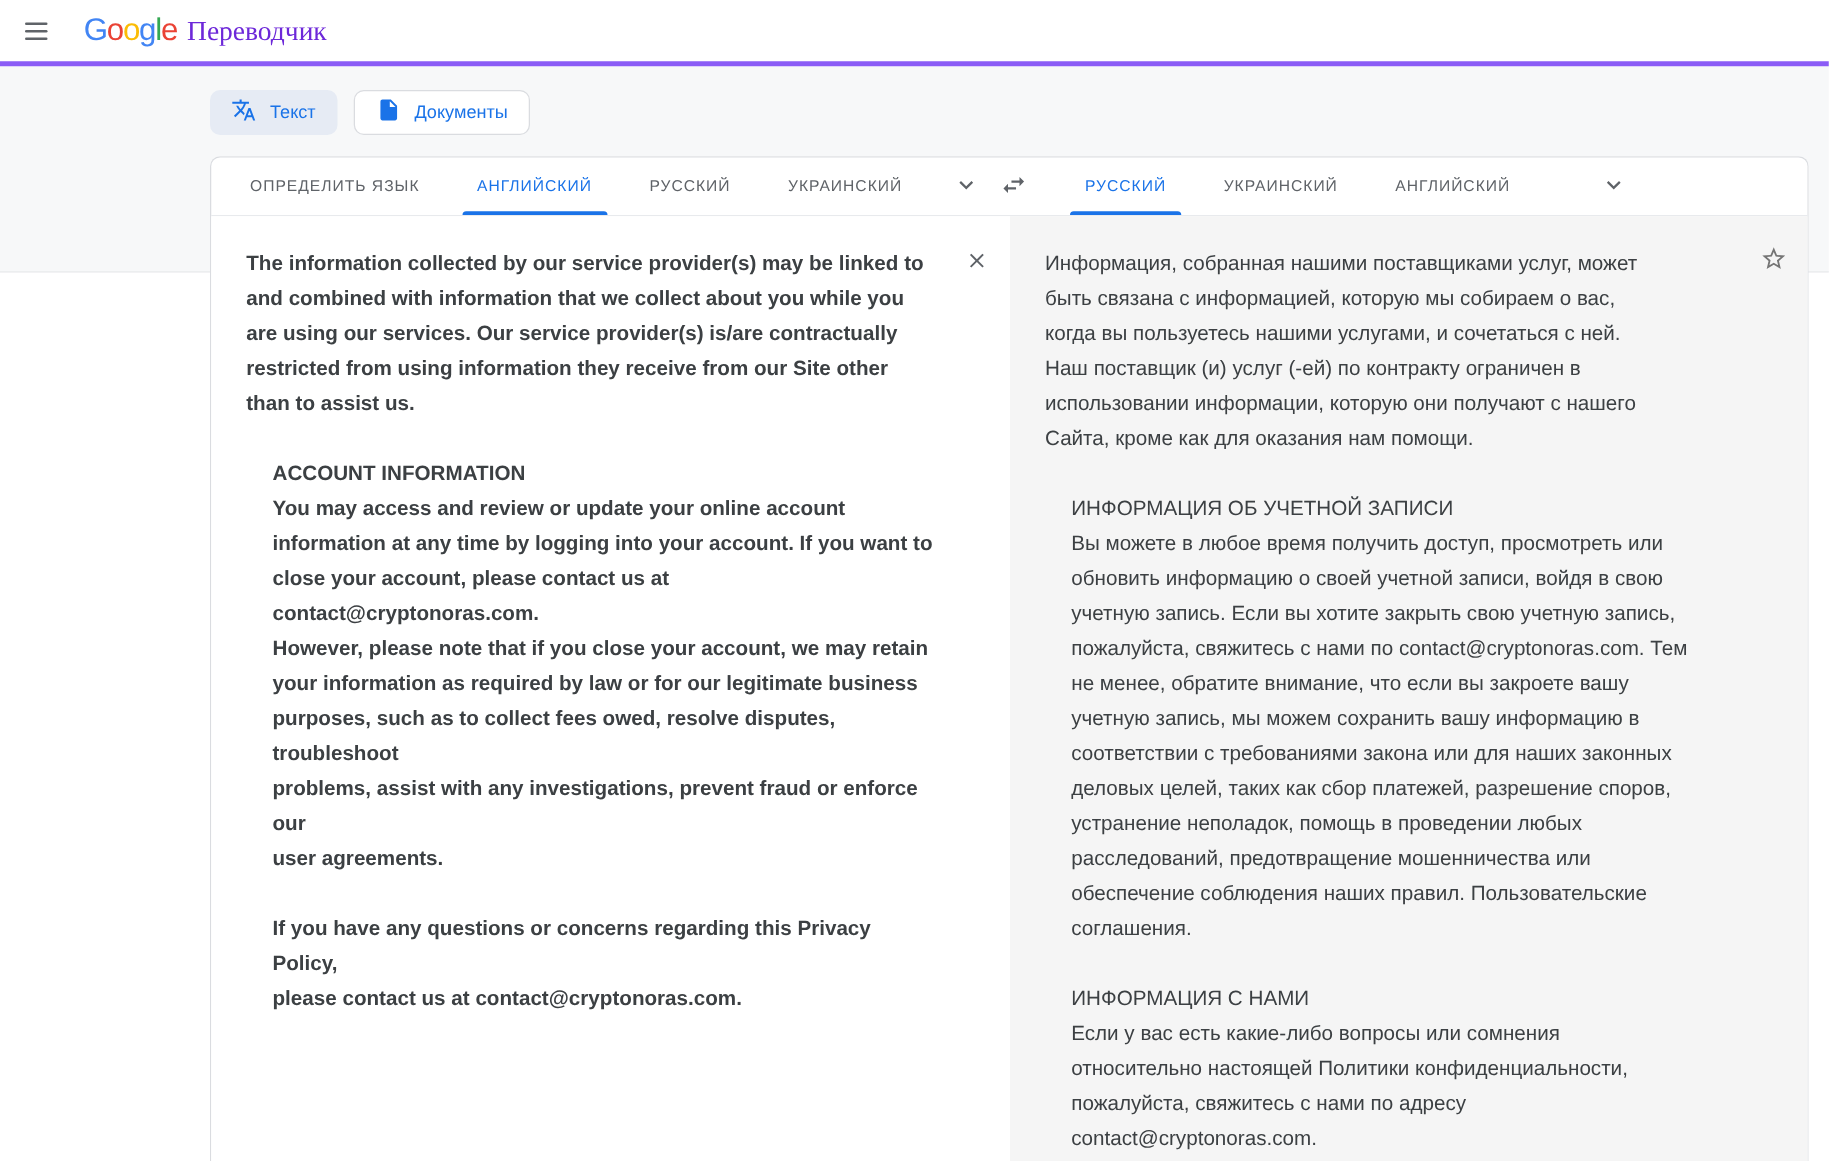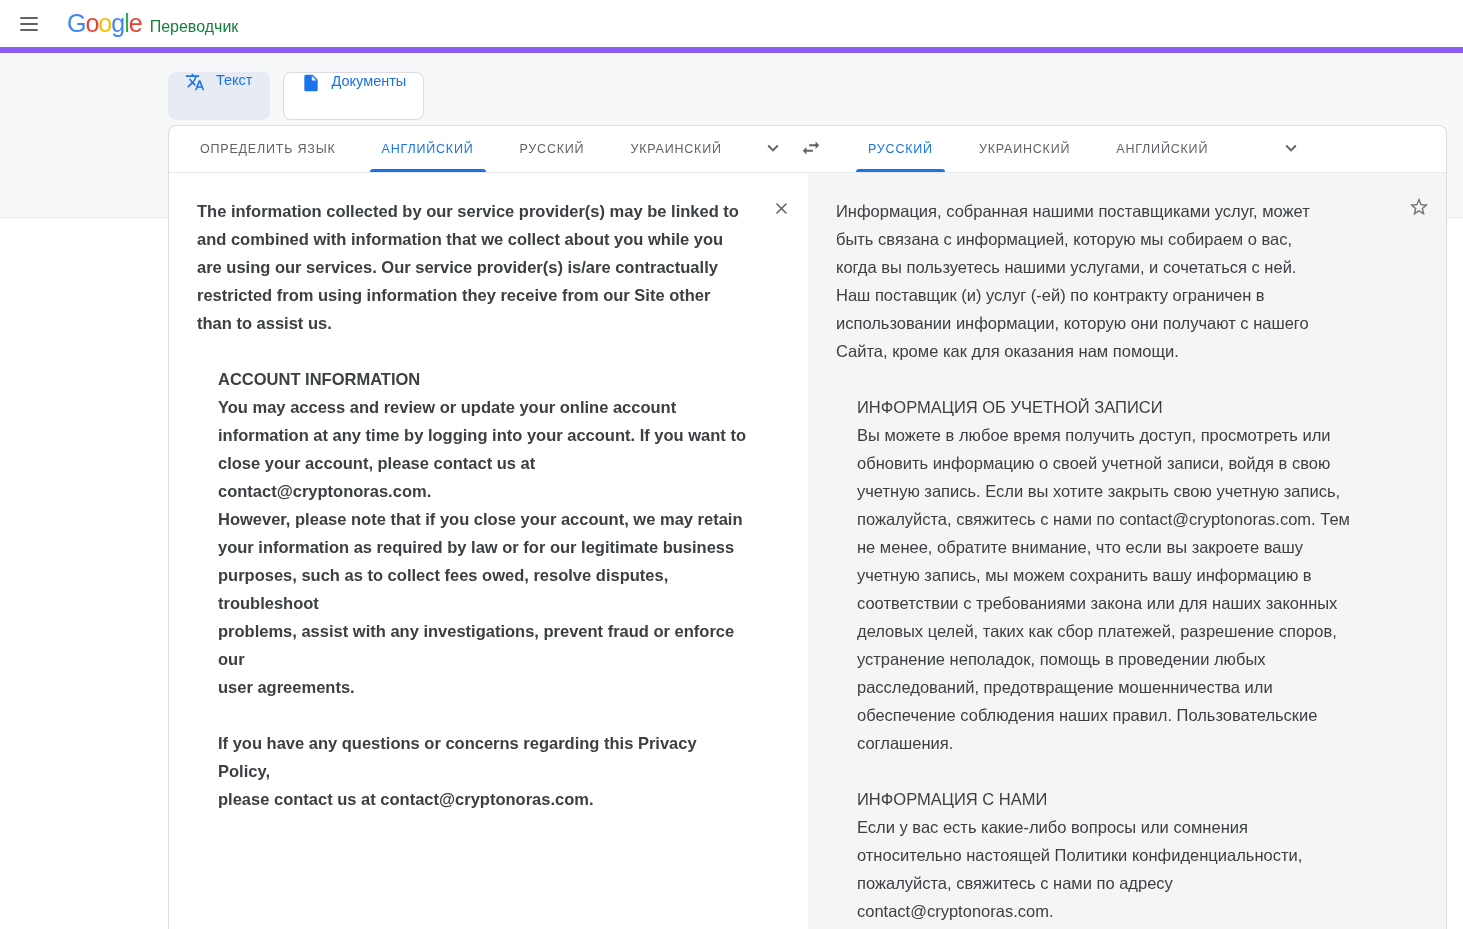--- a/index.html
+++ b/index.html
@@ -5,42 +5,42 @@
   * { margin:0; padding:0; box-sizing:border-box; }
   html,body { width:1463px; height:929px; }
   body {
     position:relative; overflow:hidden; background:#ffffff;
     font-family:"Liberation Sans", sans-serif; color:#3c4043;
   }
 
   
   .app-header {
     position:absolute; top:0; left:0; right:0; height:53px;
-    background:#fff; border-bottom:6px solid #8b5cf6;
+    background:#fff; border-bottom:4px solid #8b5cf6;
     display:flex; align-items:center; padding-left:9px; z-index:10;
   }
   .menu-btn { width:40px; height:40px; display:flex; flex-direction:column;
     justify-content:center; align-items:center; gap:4px; cursor:pointer; border:none; background:transparent; }
   .menu-btn span { display:block; width:18px; height:2px; background:#5f6368; border-radius:1px; }
   .logo-link { display:flex; align-items:baseline; margin-left:18px; text-decoration:none; }
   .logo-word { font-size:25px; font-weight:500; letter-spacing:-1px; }
   .g-blue  { color:#4285F4; } .g-red { color:#EA4335; }
   .g-yellow{ color:#FBBC05; } .g-green { color:#34A853; }
-  .product-name { font-size:16px; color:#15803d; margin-left:8px; letter-spacing:0; }
+  .product-name { font-size:22px; color:#6d28d9; margin-left:8px; letter-spacing:0;font-family:Liberation Serif, serif; }
 
   
   .top-strip {
     position:absolute; top:53px; left:0; right:0; height:165px;
     background:#f7f8f9; border-bottom:1px solid #e9eaec; z-index:1;
   }
 
   
   .toolbar { position:absolute; top:72px; left:168px; display:flex; gap:13px; z-index:3; }
   .tb-btn {
-    height:48px; display:flex; align-items:flex-start; gap:11px; padding:0 17px;
+    height:36px; display:flex; align-items:center; gap:11px; padding:0 17px;
     border-radius:8px; font-size:14.5px; font-weight:500; color:#1a73e8;
     cursor:pointer; border:none; background:transparent; font-family:inherit;
   }
   .tb-btn svg { width:20px; height:20px; fill:#1a73e8; }
   .tb-btn.active { background:#e6ebf4; }
   .tb-btn.outlined { background:#fff; border:1px solid #dadce0; }
 
   
   .card {
     position:absolute; left:168px; top:125px; width:1279px; bottom:0;

